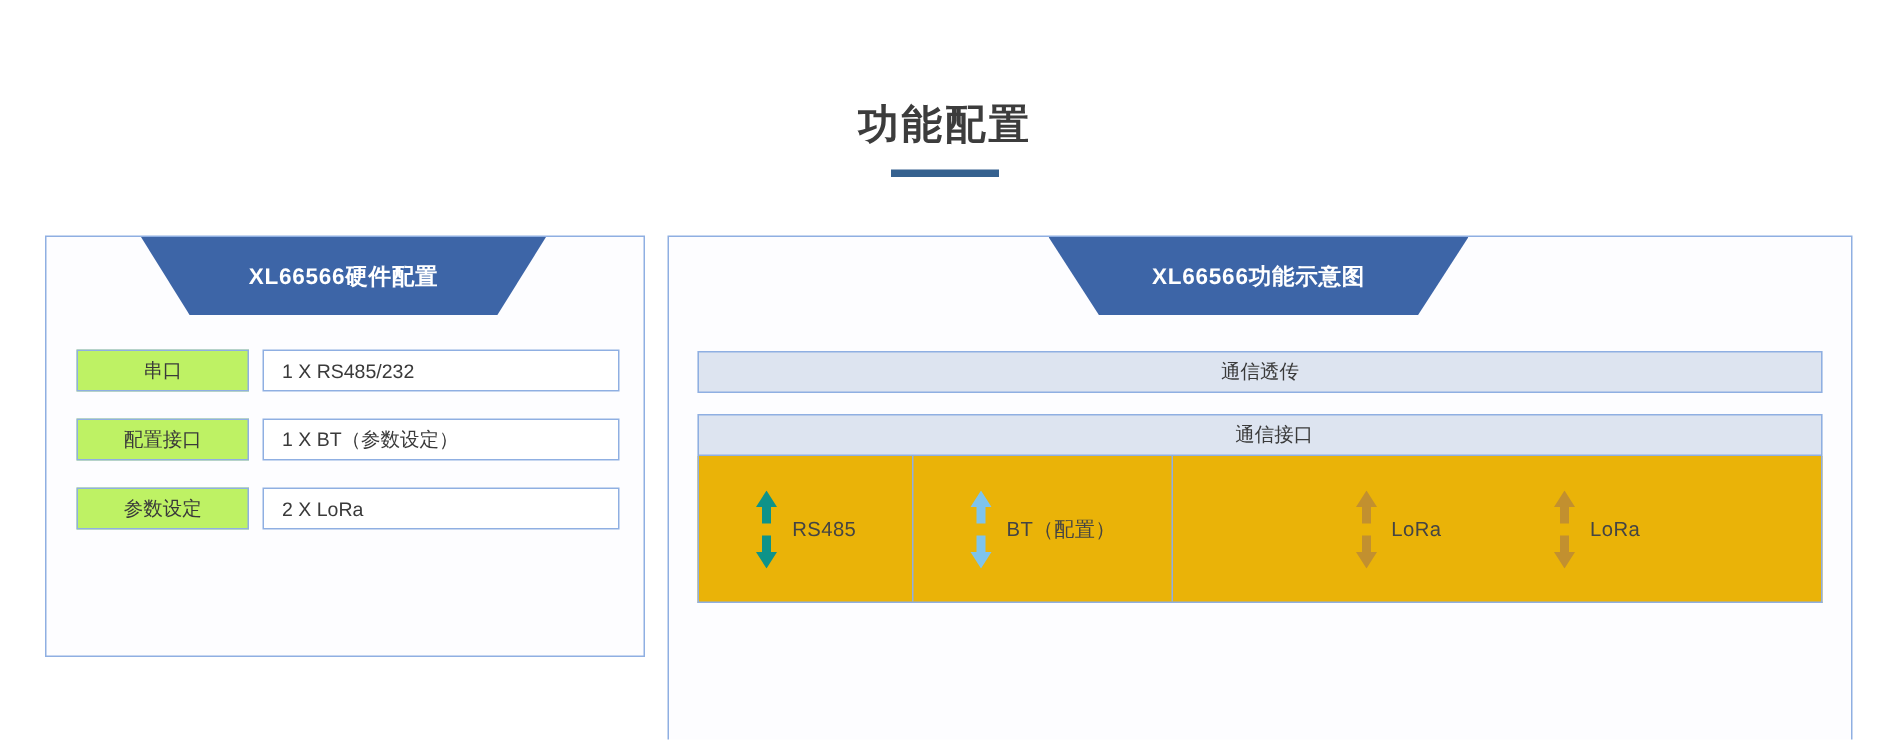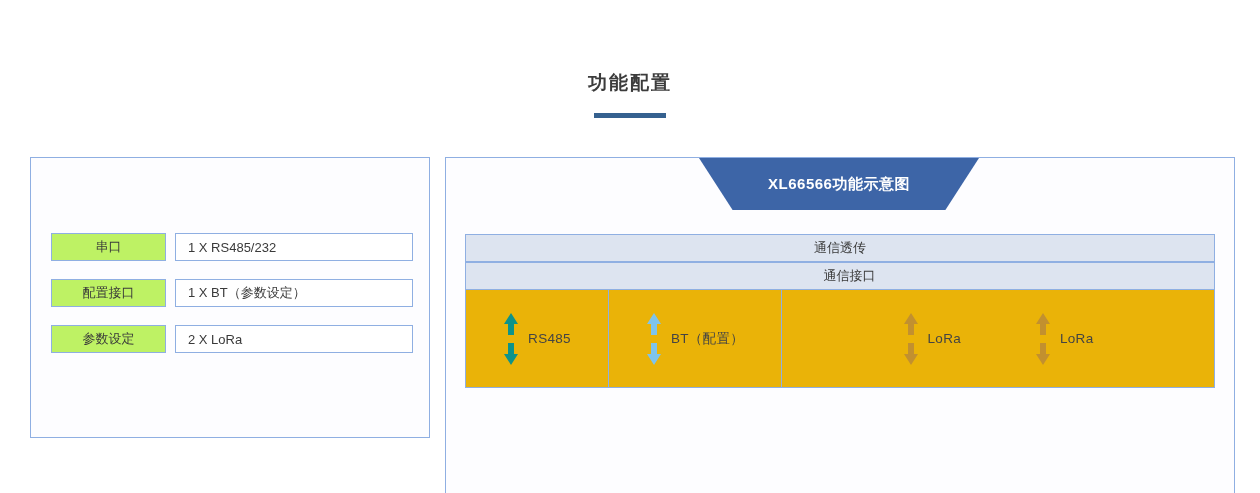--- a/index.html
+++ b/index.html
@@ -18,21 +18,21 @@
 
   
   .page-title-wrap {
     position: absolute;
     left: 0;
     top: 66px;
     width: 1260px;
     text-align: center;
   }
   .page-title {
-    font-size: 19px;
+    font-size: 27px;
     font-weight: bold;
     letter-spacing: 2px;
     color: #3c3c3c;
     line-height: 34px;
   }
   .title-underline {
     width: 72px;
     height: 5px;
     background: #35618f;
     margin: 13px auto 0 auto;
@@ -133,21 +133,21 @@
     background: #dde4f0;
     border: 1px solid #8fafe2;
     box-sizing: border-box;
     height: 28px;
     display: flex;
     align-items: center;
     justify-content: center;
     font-size: 13px;
     color: #3a3a3a;
   }
-  .bar-transmit { }
+  .bar-transmit { margin-bottom: 14px; }
   .bar-interface { margin-bottom: 0; padding-left: 19px; }
 
   .cells {
     display: flex;
     border: 1px solid #8fafe2;
     border-top: none;
     box-sizing: border-box;
     height: 98px;
     background: #eab308;
   }
@@ -182,20 +182,23 @@
 </head>
 <body>
 
 <div class="page-title-wrap">
   <div class="page-title">功能配置</div>
   <div class="title-underline"></div>
 </div>
 
 <div class="panel panel-left">
 
+  <div class="banner">
+    <span>XL66566硬件配置</span>
+  </div>
 
   <div class="rows">
 
     <div class="row">
       <div class="row-label">
         <span>串口</span>
       </div>
       <div class="row-value">
         <span>1 X RS485/232</span>
       </div>

